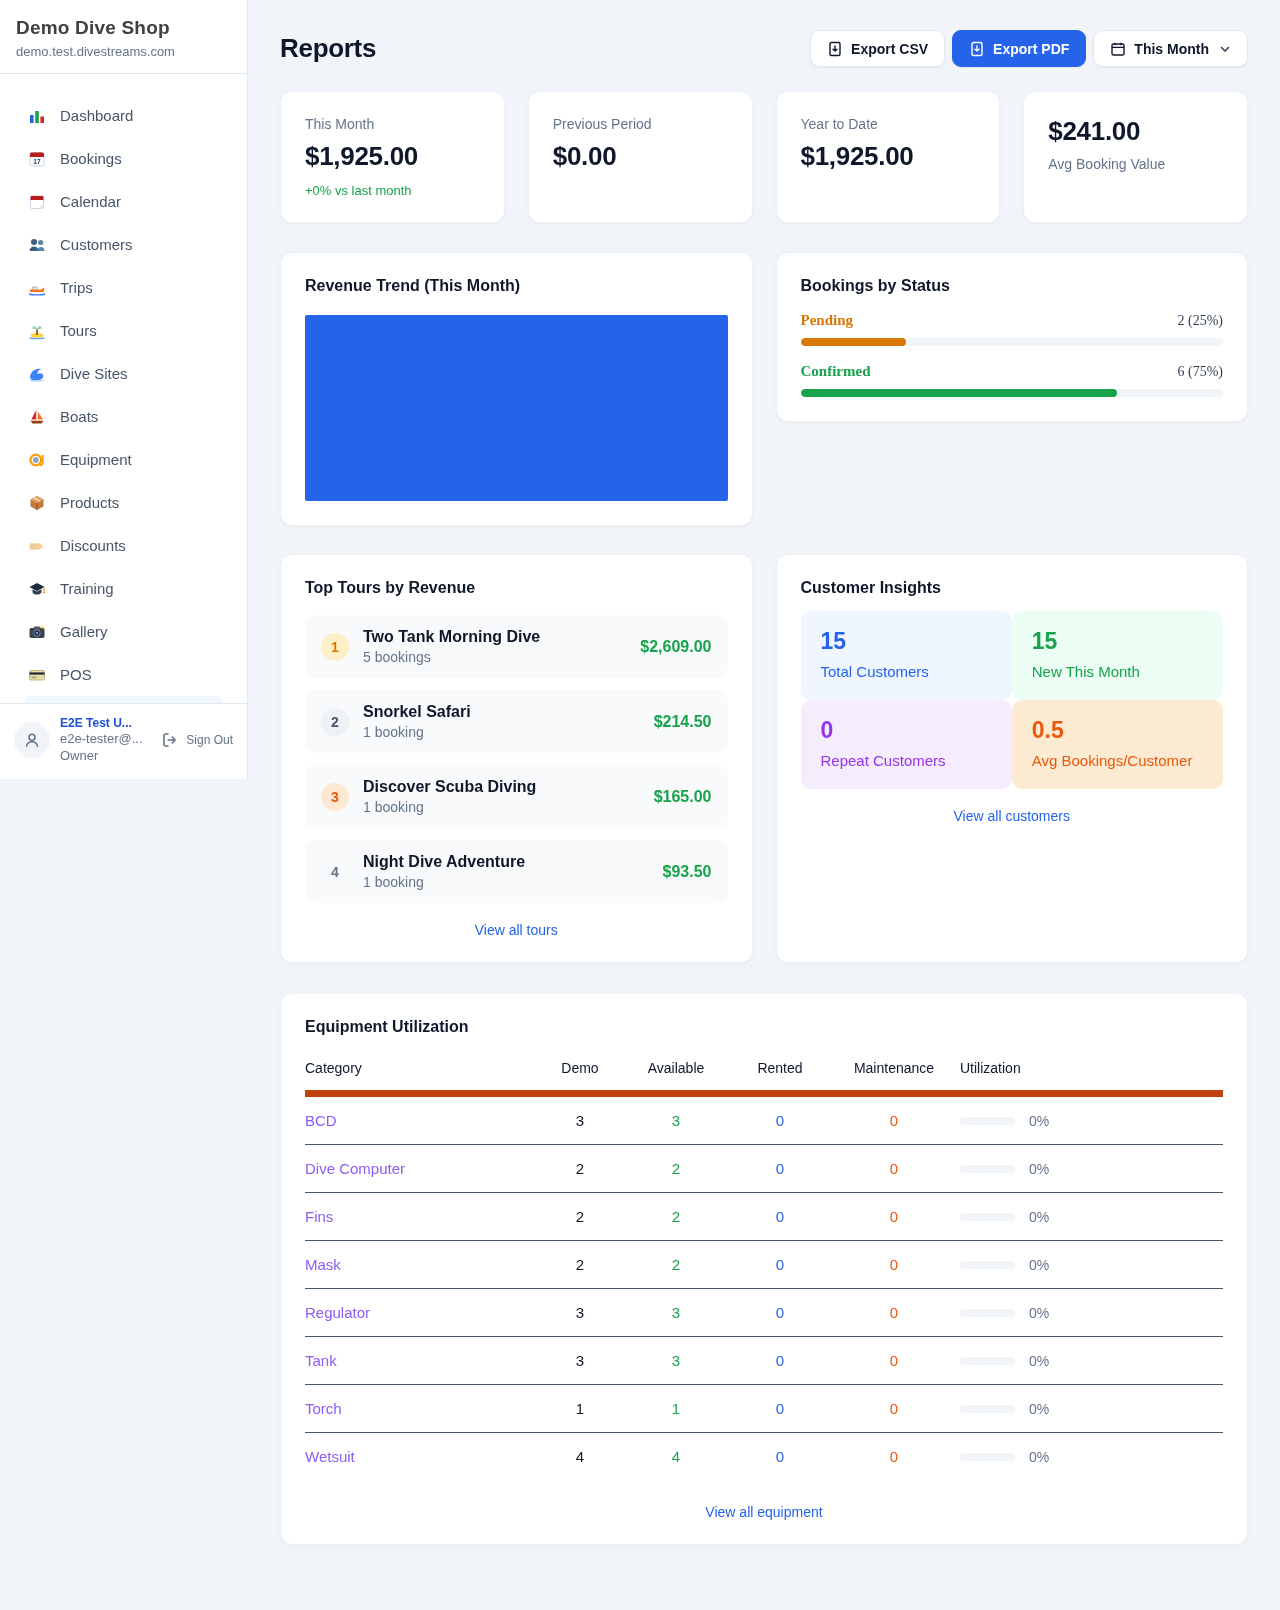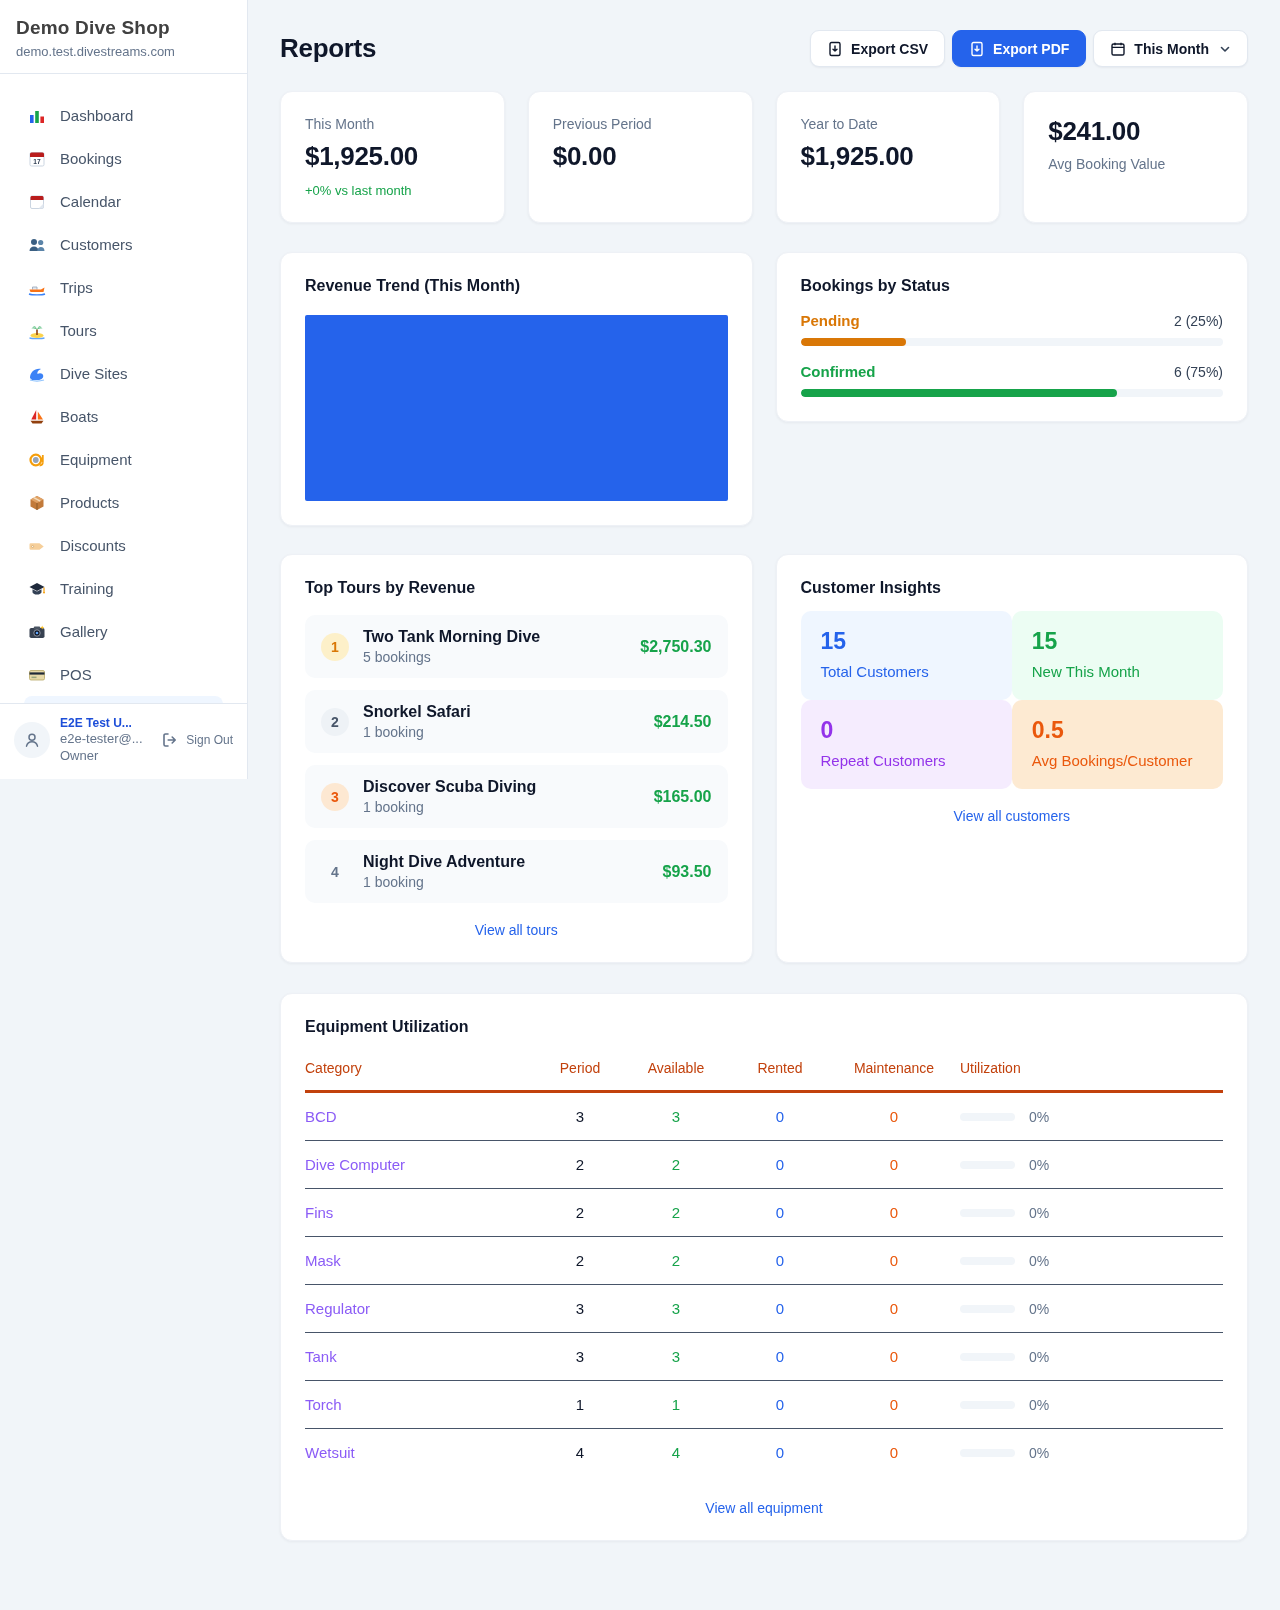--- a/index.html
+++ b/index.html
@@ -62,21 +62,21 @@
   .stats-row { display:grid; grid-template-columns:repeat(4,1fr); gap:23px; margin-bottom:29px; }
   .stat-label { font-size:14px; color:#64748b; }
   .stat-value { font-size:26px; font-weight:bold; color:#0f172a; margin-top:9px; letter-spacing:-.3px; }
   .stat-delta { font-size:13px; color:#16a34a; margin-top:11px; }
   .stat-card.flip .stat-value { margin-top:0; }
   .stat-card.flip .stat-label { margin-top:9px; }
   
   .row2 { display:grid; grid-template-columns:1fr 1fr; gap:23px; align-items:start; margin-bottom:28px; }
   .chart-block { margin-top:20px; height:186px; border-radius:2px; }
   .status-row { margin-top:17px; }
-  .status-top { display:flex; justify-content:space-between; align-items:flex-end; }
+  .status-top { display:flex; justify-content:space-between; align-items:flex-end;font-family:Liberation Serif, serif; }
   .status-label { font-size:15px; font-weight:bold; }
   .status-value { font-size:14px; color:#334155; }
   .bar-track { margin-top:9px; height:8px; border-radius:4px; background:#f1f5f9; overflow:hidden; }
   .bar-fill { height:100%; border-radius:4px; }
   
   .row3 { display:grid; grid-template-columns:1fr 1fr; gap:23px; align-items:stretch; margin-bottom:30px; }
   .tour-item { display:flex; align-items:center; gap:14px; background:#f8fafc;
     border-radius:10px; padding:13px 16px; margin-top:12px; }
   .tour-item:first-of-type { margin-top:18px; }
   .rank { width:28px; height:28px; border-radius:50%; flex:0 0 28px;
@@ -95,22 +95,22 @@
   .tile { border-radius:10px; padding:17px 20px; height:89px; }
   .tile-value { font-size:23px; font-weight:bold; }
   .tile-label { font-size:15px; margin-top:8px; }
   .tile-blue   { background:#eff6ff; } .tile-blue  .tile-value,.tile-blue  .tile-label{ color:#2563eb; }
   .tile-green  { background:#ecfdf3; } .tile-green .tile-value,.tile-green .tile-label{ color:#16a34a; }
   .tile-purple { background:#f5ecfe; } .tile-purple .tile-value,.tile-purple .tile-label{ color:#9333ea; }
   .tile-orange { background:#fdead2; } .tile-orange .tile-value,.tile-orange .tile-label{ color:#ea580c; }
   
   .equip-table { width:100%; border-collapse:collapse; margin-top:16px; table-layout:fixed; }
   .equip-table th {
-    font-size:14px; font-weight:normal; color:#c2410c; text-align:left;
-    padding:8px 8px 14px 0; border-bottom:3px solid #c2410c;
+    font-size:14px; font-weight:normal; color:#0f172a; text-align:left;
+    padding:8px 8px 14px 0; border-bottom:7px solid #c2410c;
   }
   .equip-table td { font-size:15px; padding:15px 8px 15px 0; border-bottom:1px solid #475569; }
   .equip-table tr:last-child td { border-bottom:none; }
   .col-cat { width:235px; } .col-num { width:88px; } .col-num2 { width:104px; }
   .col-num3 { width:104px; } .col-num4 { width:124px; }
   th.num, td.num { text-align:center; }
   td.cat { color:#8b5cf6; }
   td.avail { color:#16a34a; } td.rented { color:#2563eb; } td.maint { color:#ea580c; }
   .util-cell { display:flex; align-items:center; gap:14px; }
   .util-track { width:55px; height:8px; border-radius:4px; background:#f1f5f9; }
@@ -386,21 +386,21 @@
 
   <div class="row3">
     <div class="card">
       <h3>Top Tours by Revenue</h3>
       <div class="tour-item">
         <span class="rank rank-1">1</span>
         <span class="tour-info">
           <span class="tour-name" style="display:block">Two Tank Morning Dive</span>
           <span class="tour-sub" style="display:block">5 bookings</span>
         </span>
-        <span class="tour-revenue">$2,750.30</span>
+        <span class="tour-revenue">$2,609.00</span>
       </div>
       <div class="tour-item">
         <span class="rank rank-2">2</span>
         <span class="tour-info">
           <span class="tour-name" style="display:block">Snorkel Safari</span>
           <span class="tour-sub" style="display:block">1 booking</span>
         </span>
         <span class="tour-revenue">$214.50</span>
       </div>
       <div class="tour-item">
@@ -453,21 +453,21 @@
           <col class="col-cat">
           <col class="col-num">
           <col class="col-num2">
           <col class="col-num3">
           <col class="col-num4">
           <col>
         </colgroup>
       <thead>
         <tr>
           <th>Category</th>
-          <th class="num">Period</th>
+          <th class="num">Demo</th>
           <th class="num">Available</th>
           <th class="num">Rented</th>
           <th class="num">Maintenance</th>
           <th>Utilization</th>
         </tr>
       </thead>
       <tbody>
         <tr>
           <td class="cat">BCD</td>
           <td class="num">3</td>

